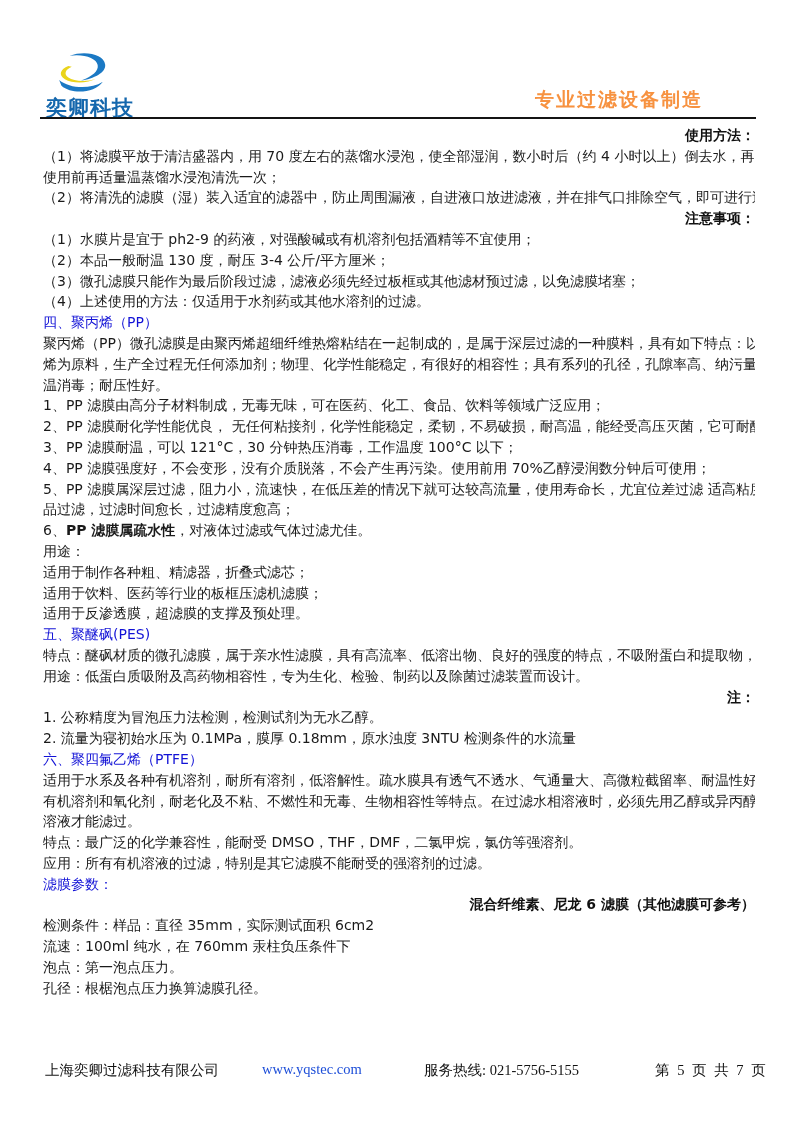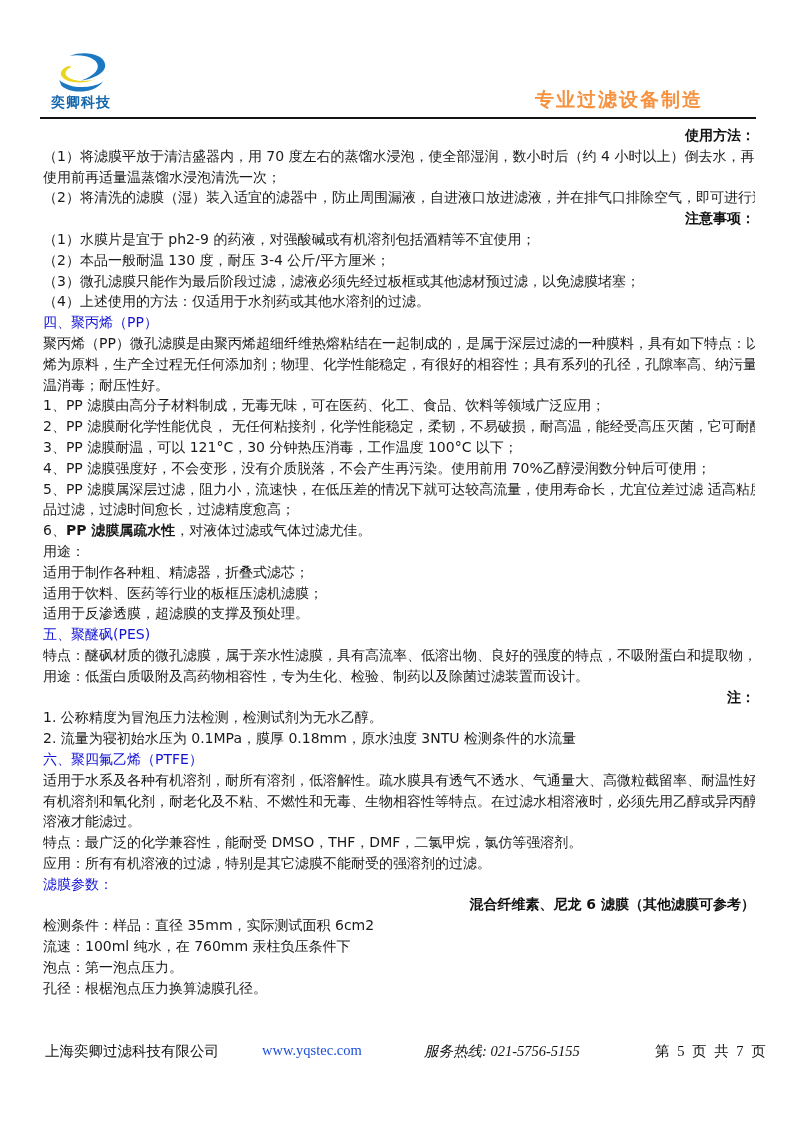--- a/index.html
+++ b/index.html
@@ -11,21 +11,21 @@
     background:#ffffff;
     font-family:"DejaVu Sans","Liberation Sans",sans-serif;
     color:#1a1a1a;
     overflow:hidden;
   }
   
   .header { position:absolute; top:0; left:0; right:0; height:119px; }
   .logo { position:absolute; left:46px; top:50px; width:70px; text-align:center; }
   .logo-icon { display:block; margin:0 auto; }
   .brand {
-    font-size:14px; font-weight:bold; color:#1467ad;
+    font-size:21px; font-weight:bold; color:#1467ad;
     letter-spacing:1px; white-space:nowrap; margin-top:-2px;
   }
   .slogan {
     position:absolute; right:90px; bottom:6px;
     font-size:19px; font-weight:bold; color:#f79240;
     letter-spacing:2px; white-space:nowrap;text-align:right;
   }
   .header-rule {
     position:absolute; left:40px; right:37px; bottom:0;
     height:2px; background:#141414;
@@ -39,24 +39,24 @@
   .line b { font-weight:bold; }
   .s-hb { font-weight:bold; color:#111111;text-align:right; }
   .s-hblue { font-weight:normal; color:#1212d6; }
   .s-p { color:#1a1a1a; }
   
   .footer {
     position:absolute; top:1042px; left:0; right:0; height:22px;
     font-family:"Liberation Serif","DejaVu Serif",serif;
     font-size:14.5px; color:#111111;
   }
-  .footer > span { position:absolute; white-space:nowrap; }
+  .footer > span { position:absolute; white-space:nowrap;margin-top:19px; }
   .f-company { left:45px; }
   .f-website { left:262px; color:#1d4ed8; font-weight:normal; cursor:pointer; }
-  .f-hotline { left:424px;font-style:italic; }
+  .f-hotline { left:424px; }
   .f-page { left:655px; letter-spacing:2px; }
 </style>
 </head>
 <body>
 
 <div class="page">
 
   <div class="header">
     <div class="logo">
       <svg class="logo-icon" width="58" height="46" viewBox="0 0 100 80" aria-hidden="true">

